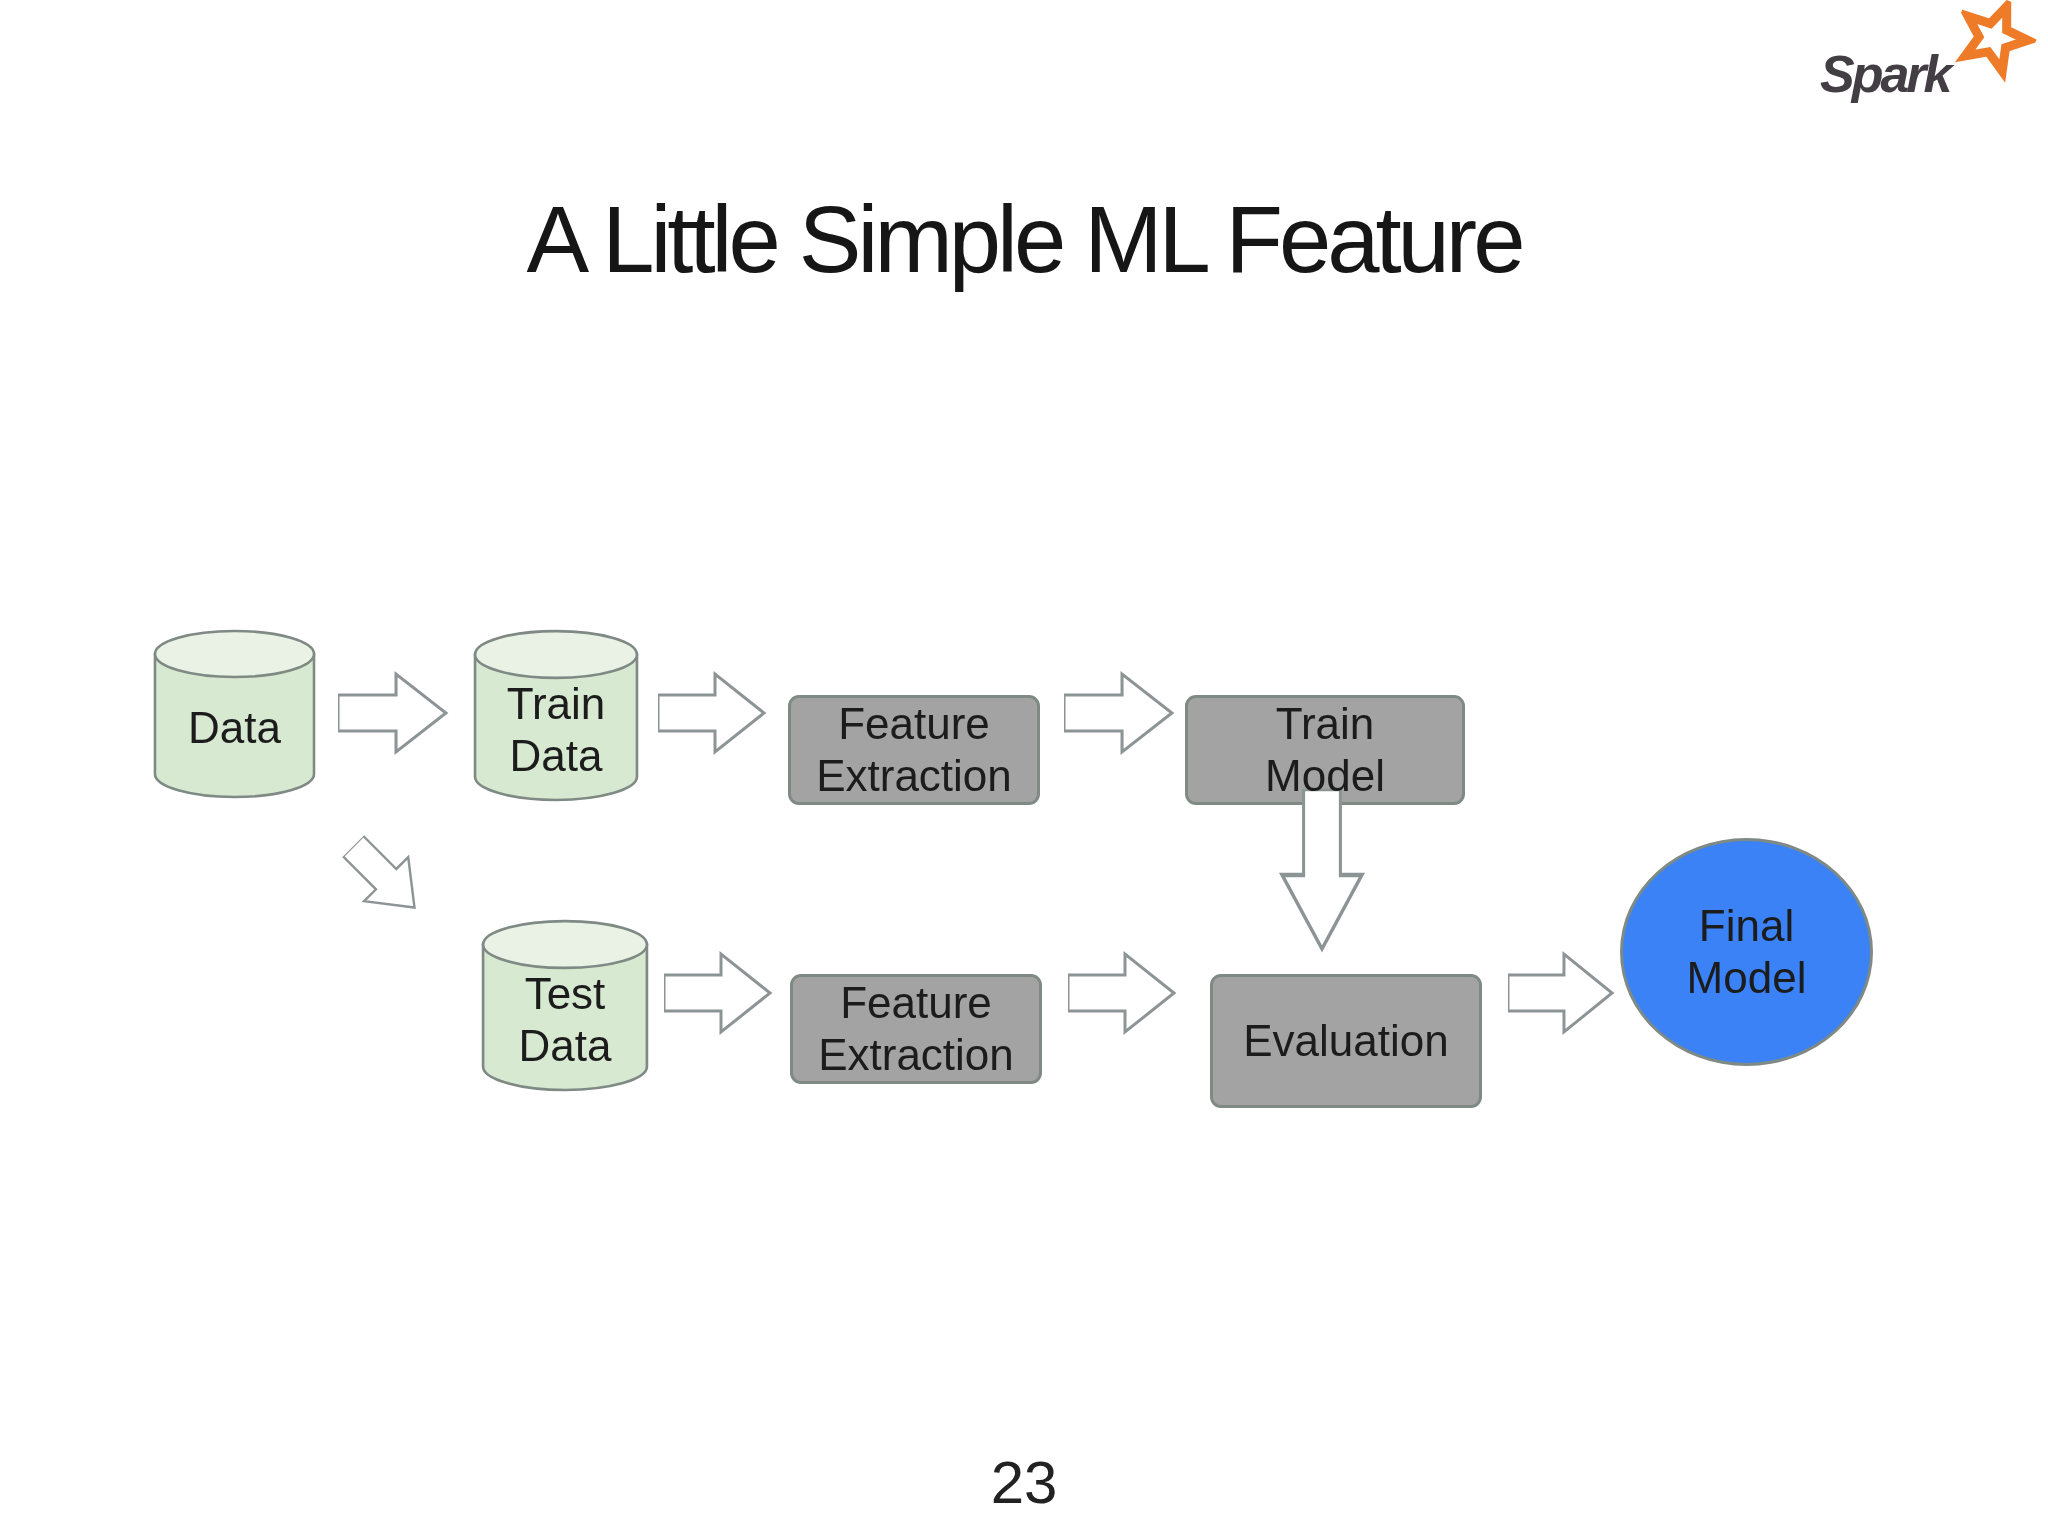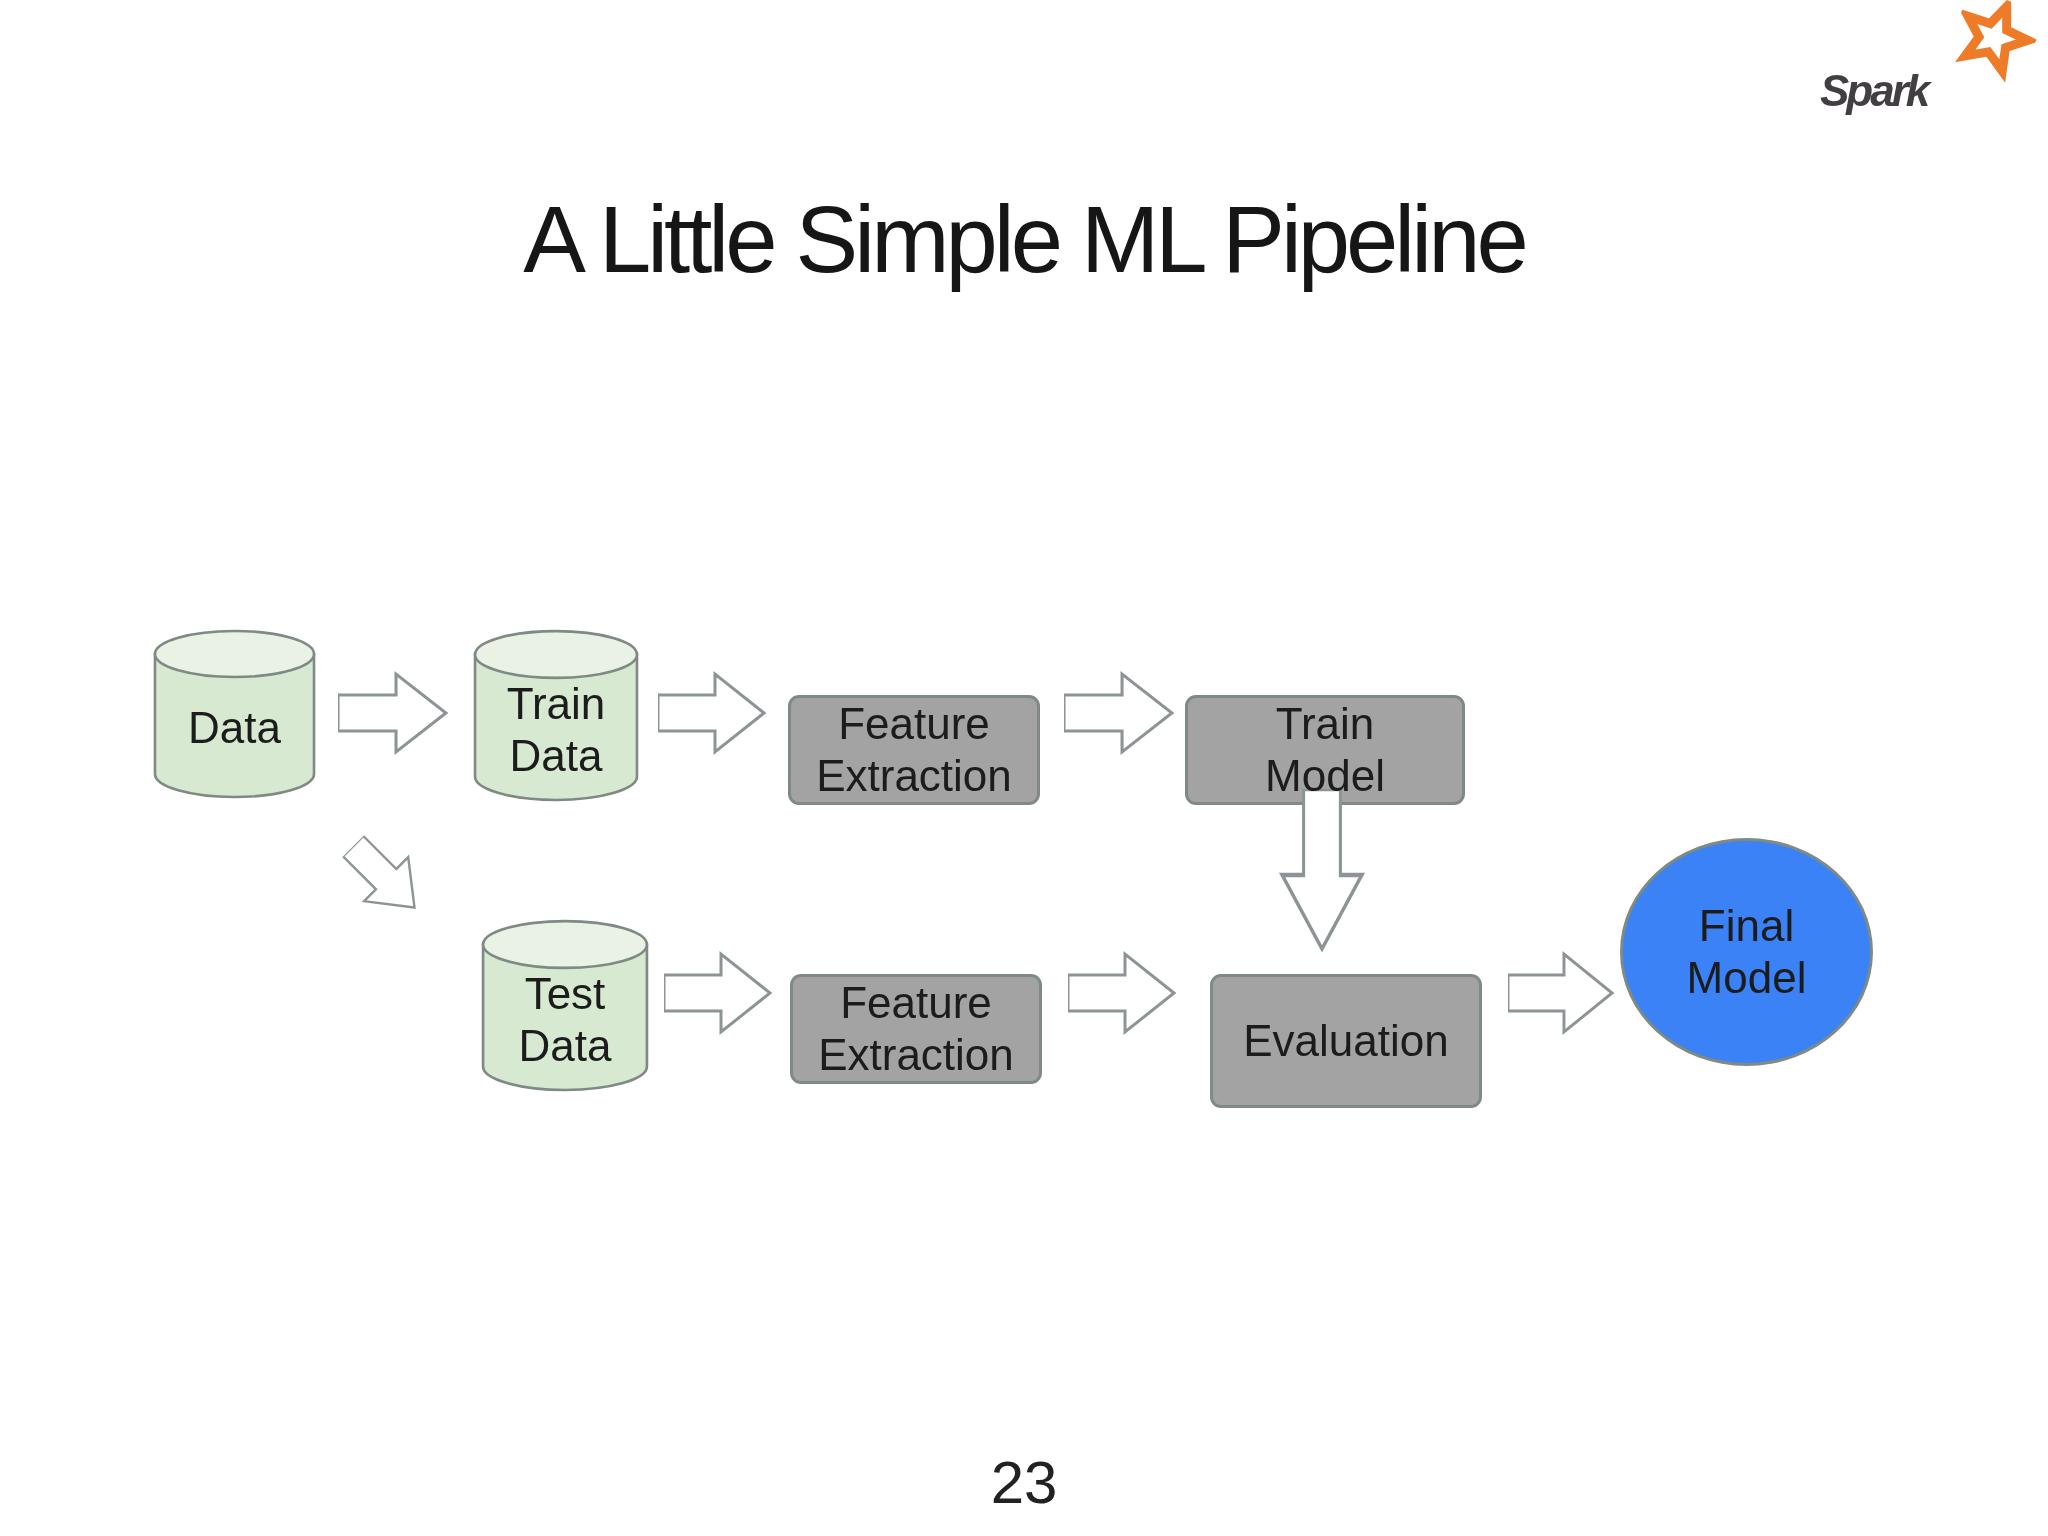--- a/index.html
+++ b/index.html
@@ -8,22 +8,22 @@
     background:#ffffff;
     font-family:"Liberation Sans", sans-serif;
     position:relative;
     overflow:hidden;
   }
   .slide { position:absolute; inset:0; background:#ffffff; }
 
   
   .spark-logo { position:absolute; top:4px; right:16px; width:212px; height:112px; }
   .spark-logo .logo-text {
-    position:absolute; left:0; bottom:0;
-    font-size:44px; font-weight:bold; font-style:italic;
+    position:absolute; left:0; bottom:12px;
+    font-size:52px; font-weight:bold; font-style:italic;
     letter-spacing:-3px; color:#433e43; z-index:2;
   }
   .spark-logo .logo-star {
     position:absolute; right:-2px; top:-6px; width:80px; height:80px;
     transform:rotate(22deg); z-index:1;
   }
   .spark-logo .logo-star polygon {
     fill:#ffffff; stroke:#ee7b28; stroke-width:9; stroke-linejoin:miter;
   }
 
@@ -72,21 +72,21 @@
 
 <div class="slide">
 
   <div class="spark-logo">
     <svg class="logo-star" viewBox="0 0 80 80">
       <polygon points="40,6 48.8,27.9 72.3,29.5 54.3,44.6 60,67.5 40,55 20,67.5 25.7,44.6 7.7,29.5 31.2,27.9"></polygon>
     </svg>
     <span class="logo-text">Spark</span>
   </div>
 
-  <h1 class="title">A Little Simple ML Pipeline</h1>
+  <h1 class="title">A Little Simple ML Feature</h1>
 
   <div>
 
     <div class="node cylinder" style="left:152px;top:628px;width:165px;height:172px">
       <svg class="cyl-shape" viewBox="0 0 166 172" preserveAspectRatio="none">
         <path class="cyl-body" d="M3,26 L3,146 A80,23 0 0 0 163,146 L163,26 Z"></path>
         <ellipse class="cyl-top" cx="83" cy="26" rx="80" ry="23"></ellipse>
       </svg>
       <div class="label">Data</div>
     </div>

